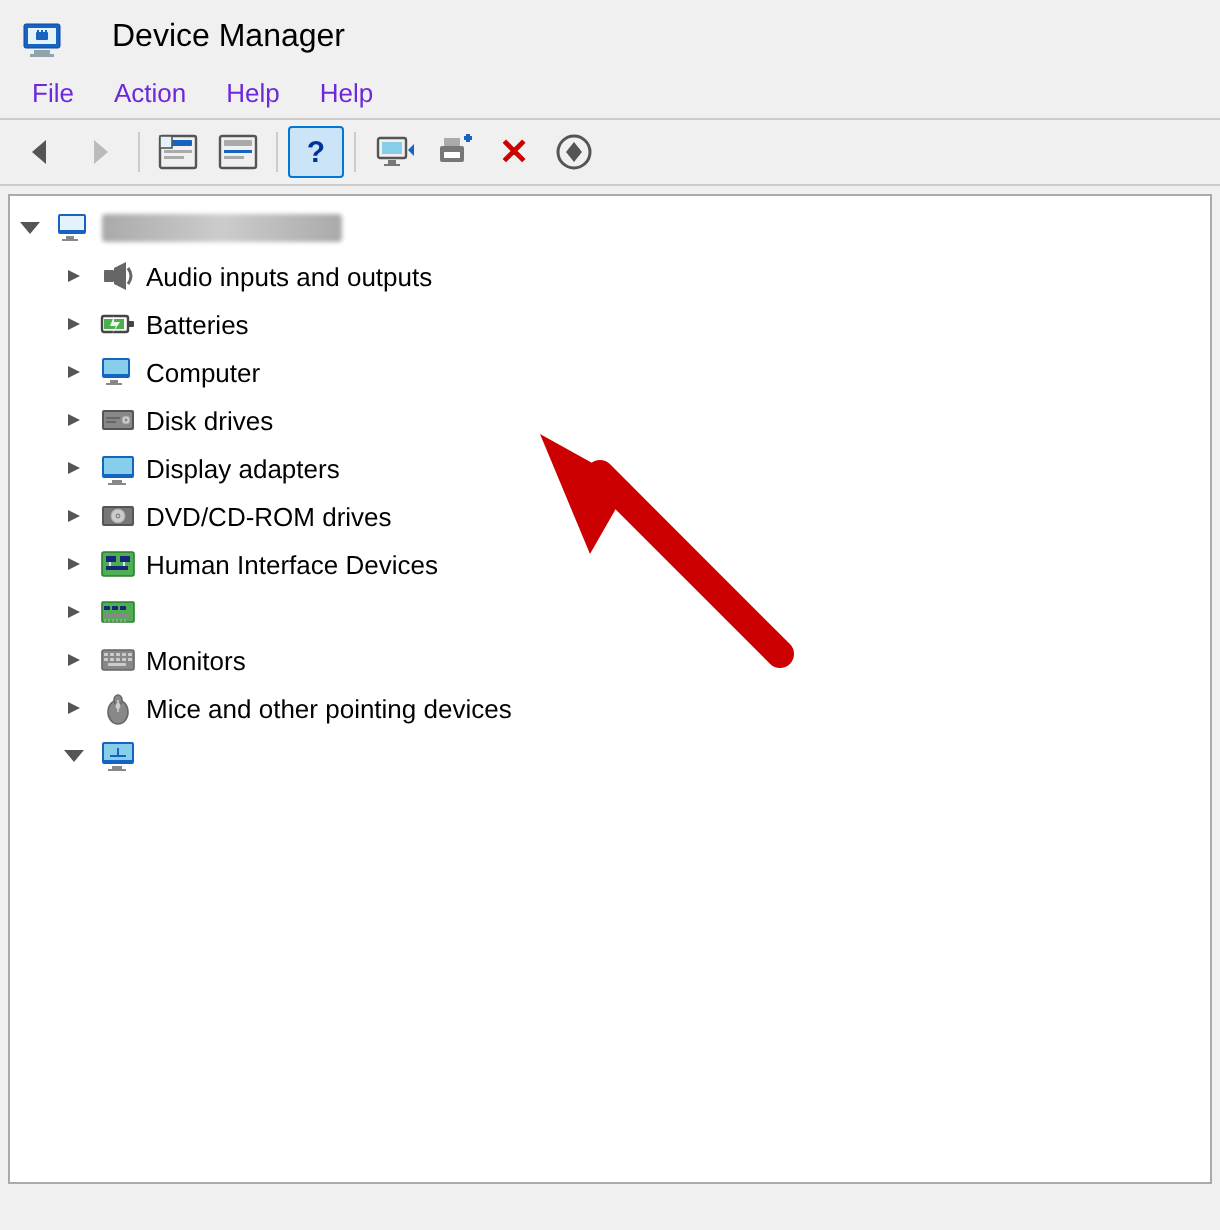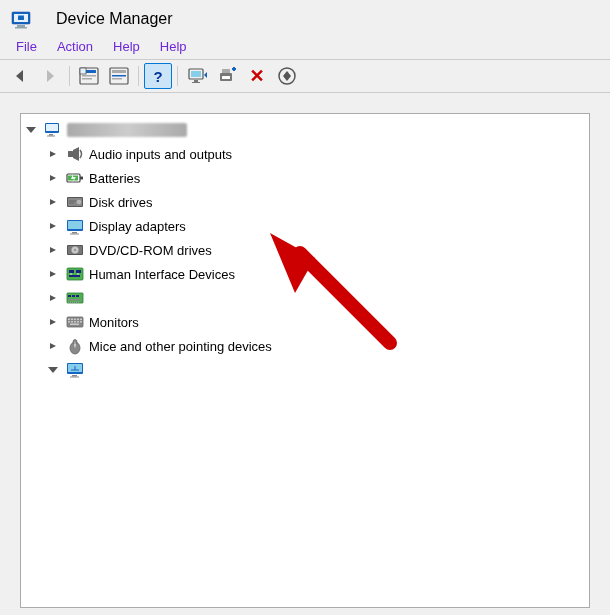--- a/index.html
+++ b/index.html
@@ -75,21 +75,21 @@
       width: 1px;
       height: 20px;
       background: #ccc;
       margin: 0 3px;
     }
 
     
     .main-content {
       background: #fff;
       border: 1px solid #aaa;
-      margin: 20px;
+      margin: 4px;
       height: calc(615px - 120px);
       overflow-y: auto;
       overflow-x: hidden;
     }
 
     
     .tree-container {
       padding: 4px 0;
     }
     .tree-item {
@@ -305,20 +305,36 @@
             <rect x="1" y="5" width="13" height="8" rx="1" fill="none" stroke="#444" stroke-width="1.2"></rect>
             <rect x="2" y="6.5" width="10" height="5" fill="#4caf50"></rect>
             <rect x="14" y="7.5" width="3" height="3" rx="0.5" fill="#444"></rect>
 
             <polygon points="7,5 5,10 8,10 6,14 10,8 7,8" fill="#fff" opacity="0.9"></polygon>
           </svg>
         </div>
         <span class="item-label">Batteries</span>
       </div>
 
+      <div class="tree-item tree-child">
+        <div class="expand-btn">
+          <svg width="8" height="8" viewBox="0 0 8 8">
+            <polygon points="1,1 7,4 1,7" fill="#555"></polygon>
+          </svg>
+        </div>
+        <div class="item-icon">
+          <svg width="18" height="18" viewBox="0 0 18 18">
+            <rect x="1" y="2" width="14" height="10" rx="1" fill="#1565c0"></rect>
+            <rect x="2" y="3" width="12" height="7" fill="#87ceeb"></rect>
+            <rect x="5" y="13" width="4" height="1.5" fill="#888"></rect>
+            <rect x="3" y="14.5" width="8" height="1" fill="#888"></rect>
+          </svg>
+        </div>
+        <span class="item-label">Computer</span>
+      </div>
 
       <div class="tree-item tree-child">
         <div class="expand-btn">
           <svg width="8" height="8" viewBox="0 0 8 8">
             <polygon points="1,1 7,4 1,7" fill="#555"></polygon>
           </svg>
         </div>
         <div class="item-icon">
           <svg width="18" height="18" viewBox="0 0 18 18">
             <rect x="1" y="4" width="16" height="10" rx="1" fill="#555"></rect>

